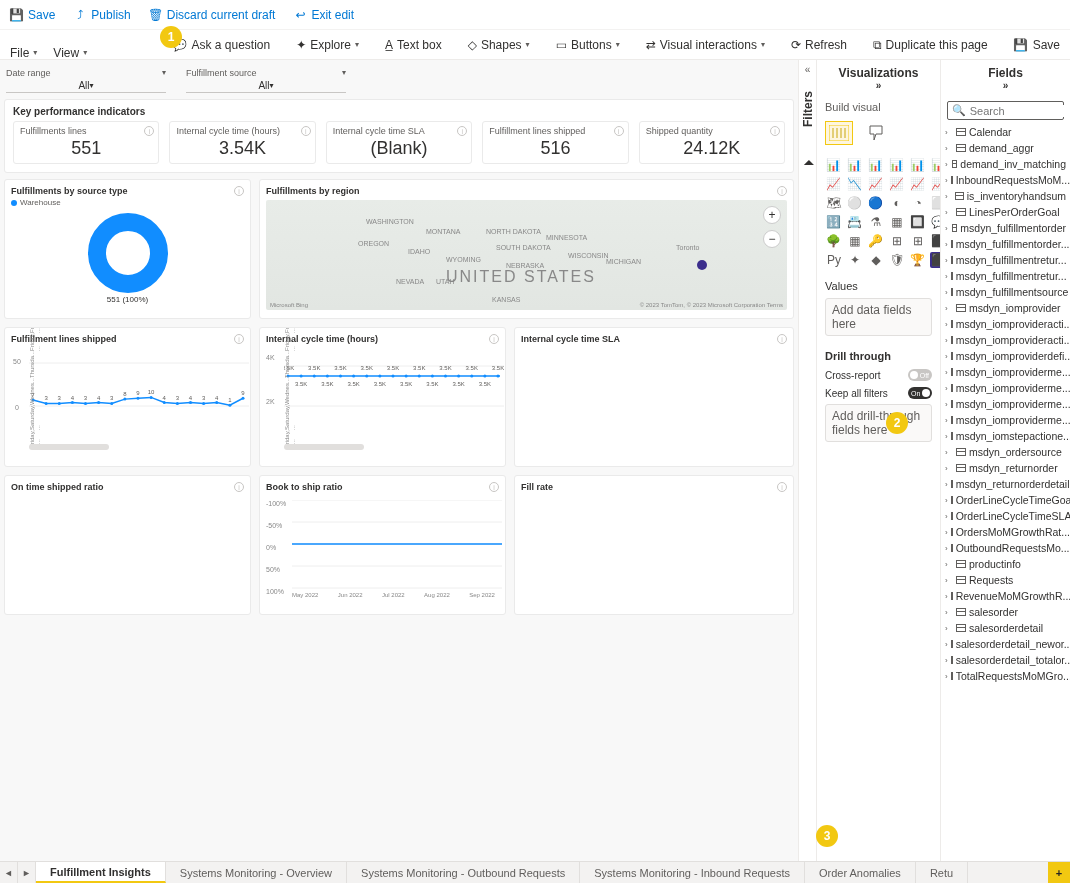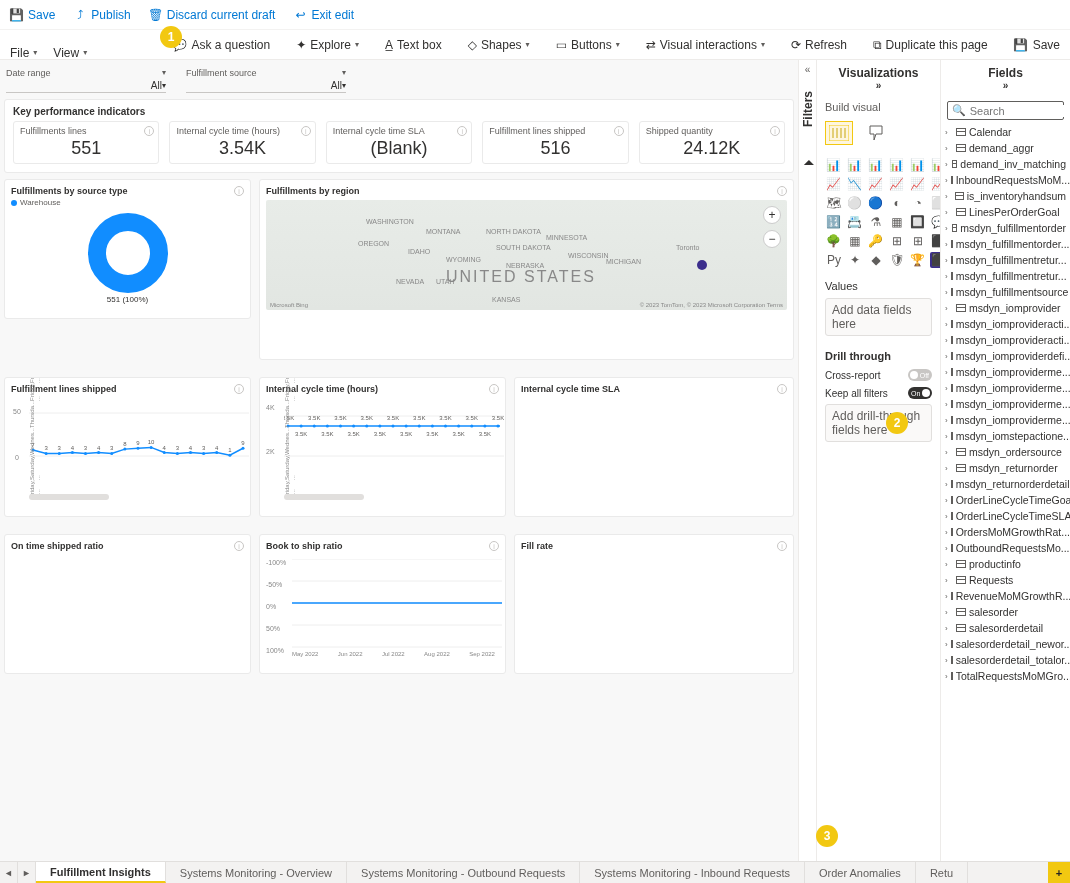--- a/index.html
+++ b/index.html
@@ -59,43 +59,43 @@
 .field-item .chev { font-size: 8px; color: #605e5c; width: 8px; }
 .field-item .tbl-icon { width: 10px; height: 8px; border: 1px solid #605e5c; position: relative; }
 .field-item .tbl-icon::before { content:''; position:absolute; top:2px; left:0; right:0; height:1px; background:#605e5c; }
 
 
 .canvas-inner { position: absolute; top: 4px; left: 4px; right: 4px; bottom: 4px; }
 .slicer-row { display: flex; gap: 20px; padding: 4px 2px 6px; }
 .slicer { width: 160px; }
 .slicer-label { font-size: 9px; color: #605e5c; display:flex; justify-content:space-between; }
 .slicer-label .sl-caret { font-size:8px; }
-.slicer-value { font-size: 10px; margin-top: 2px; display:flex; justify-content:flex-end; align-items:center; border-bottom:1px solid #c8c6c4; padding-bottom:1px;}
+.slicer-value { font-size: 10px; margin-top: 2px; display:flex; justify-content:center; align-items:center; border-bottom:1px solid #c8c6c4; padding-bottom:1px;}
 .slicer-value .sl-caret { font-size:8px; }
 
 .kpi-band { background: #fff; border: 1px solid #eaeaea; border-radius: 3px; padding: 6px 8px 8px; margin-bottom: 6px; }
 .kpi-title { font-size: 10px; font-weight: 600; margin-bottom: 4px; }
 .kpi-row { display: flex; gap: 10px; }
 .kpi-card { flex: 1; border: 1px solid #eaeaea; border-radius: 3px; padding: 4px 6px; text-align: center; position: relative; }
 .kpi-card .label { font-size: 9px; color: #605e5c; text-align: left; }
 .kpi-card .info { position: absolute; top: 4px; right: 4px; width: 10px; height: 10px; border: 1px solid #c8c6c4; border-radius: 50%; font-size: 7px; display:flex; align-items:center; justify-content:center; color:#c8c6c4;}
 .kpi-card .value { font-size: 18px; font-weight: 400; margin-top: 2px; }
 
-.grid-row { display: flex; gap: 8px; margin-bottom: 17px; }
+.grid-row { display: flex; gap: 8px; margin-bottom: 8px; }
 .tile { background: #fff; border: 1px solid #eaeaea; border-radius: 3px; padding: 6px; position: relative; overflow:hidden; }
 .tile .ttitle { font-size: 9px; font-weight: 600; }
 .tile .info { position: absolute; top: 6px; right: 6px; width: 10px; height: 10px; border: 1px solid #c8c6c4; border-radius: 50%; font-size: 7px; display:flex; align-items:center; justify-content:center; color:#c8c6c4;}
 
 .donut-tile { width: 247px; height: 140px; }
 .donut { width: 80px; height: 80px; border-radius: 50%; border: 18px solid #118dff; margin: 6px auto 0; }
 .donut-legend { font-size: 8px; color: #605e5c; display:flex; align-items:center; gap:3px; margin-top:2px;}
 .donut-legend .dot { width:6px; height:6px; border-radius:50%; background:#118dff; }
 .donut-label { font-size: 8px; text-align: center; margin-top: 2px; }
 
-.map-tile { flex: 1; height: 181px; }
+.map-tile { flex: 1; height: 140px; }
 .map-body { position: relative; height: 110px; margin-top: 4px; background: linear-gradient(#e8ece8, #e2e6e2); border-radius: 2px; overflow:hidden; }
 .map-label { position:absolute; font-size:7px; color:#888; }
 .map-country { position:absolute; top:68px; left:180px; font-size:16px; color:#888; letter-spacing:2px; }
 .map-zoom { position:absolute; right:6px; top:6px; display:flex; flex-direction:column; gap:6px; }
 .map-zoom .zbtn { width:18px; height:18px; border-radius:50%; background:#fff; border:1px solid #ccc; display:flex; align-items:center; justify-content:center; font-size:12px; cursor:pointer; }
 .map-footer { position:absolute; bottom:2px; left:4px; font-size:6px; color:#888; }
 .map-footer-r { position:absolute; bottom:2px; right:4px; font-size:6px; color:#888; }
 .map-dot { position:absolute; width:10px; height:10px; background:#3b2e8c; border-radius:50%; top:60px; right:80px; }
 
 .small-chart { width: 247px; height: 140px; }

